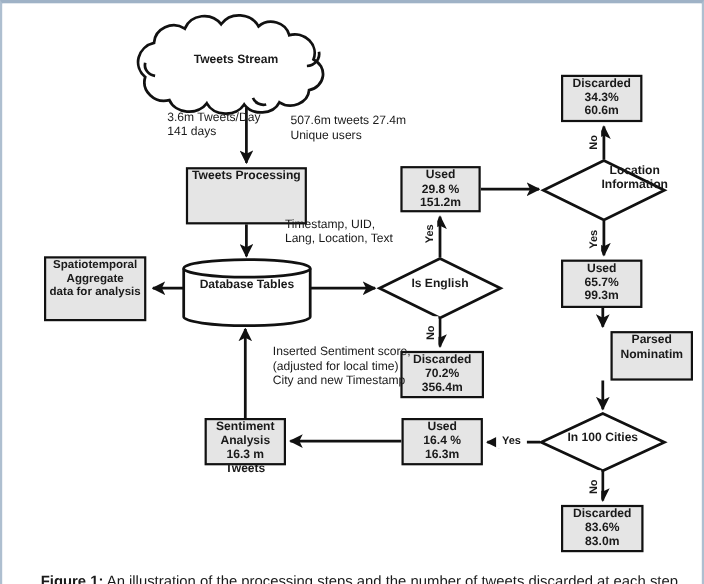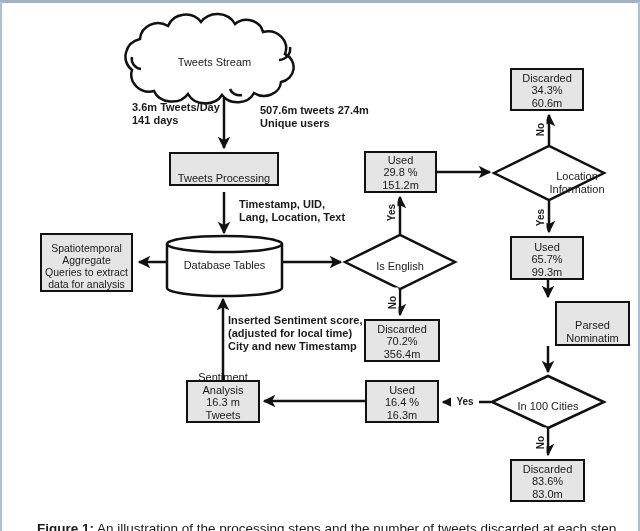--- a/index.html
+++ b/index.html
@@ -4,26 +4,26 @@
 <style>
   html,body{margin:0;padding:0;background:#fff;}
   .frame{
     position:relative;width:640px;height:531px;background:#ffffff;
     border-top:3px solid #9fb2c6;border-left:2px solid #aebfd0;border-right:2px solid #aebfd0;
     box-sizing:border-box;overflow:hidden;
     font-family:"Liberation Sans","DejaVu Sans",sans-serif;color:#1a1a1a;
   }
   svg.layer{position:absolute;left:0;top:0;}
   .node{
-    position:absolute;display:flex;flex-direction:column;align-items:center;justify-content:flex-end;
-    text-align:center;font-weight:400;font-size:11px;line-height:12.5px;box-sizing:border-box;
+    position:absolute;display:flex;flex-direction:column;align-items:center;justify-content:flex-start;
+    text-align:center;font-weight:700;font-size:11px;line-height:12.5px;box-sizing:border-box;
   }
   .box{border:2.5px solid #111111;background:#e5e5e5;}
   .small{font-size:10.5px;line-height:12px;}
-  .annot{position:absolute;font-weight:700;font-size:11px;line-height:13px;white-space:nowrap;text-align:left;}
+  .annot{position:absolute;font-weight:400;font-size:11px;line-height:13px;white-space:nowrap;text-align:left;margin-left:20px;}
   .vlabel{
     position:absolute;width:30px;height:13px;display:flex;align-items:center;justify-content:center;
     font-weight:700;font-size:10px;transform:rotate(-90deg);background:#ffffff;
   }
   .hlabel{
     position:absolute;display:flex;align-items:center;justify-content:center;
     font-weight:700;font-size:10px;background:#ffffff;padding:0 1px;
   }
   .caption{position:absolute;left:35px;top:518px;width:590px;font-size:13.5px;line-height:16px;white-space:nowrap;}
   .caption b{font-weight:700;}
@@ -76,28 +76,27 @@
       <line x1="221" y1="377" x2="221" y2="296" marker-end="url(#ah)"></line>
       <line x1="398" y1="287" x2="398" y2="312" marker-end="url(#ah)"></line>
       <line x1="546" y1="425" x2="546" y2="452" marker-end="url(#ah)"></line>
     </g>
   </svg>
 
   <div class="node" style="left:145px;top:45px;width:135px;height:20px;">
     <span>Tweets Stream</span>
   </div>
 
-  <div class="node box" style="left:167px;top:149px;width:110px;height:34px;">
+  <div class="node box" style="left:167px;top:149px;width:110px;height:52px;">
     <span>Tweets Processing</span>
   </div>
 
   <div class="node box small" style="left:38px;top:230px;width:93px;height:59px;">
     <span>Spatiotemporal</span>
     <span>Aggregate</span>
-    <span>Queries to extract</span>
     <span>data for analysis</span>
   </div>
 
   <div class="node" style="left:165px;top:250px;width:115px;height:18px;">
     <span>Database Tables</span>
   </div>
 
   <div class="node" style="left:343px;top:249px;width:110px;height:20px;">
     <span>Is English</span>
   </div>
@@ -155,21 +154,21 @@
   <div class="node box" style="left:184px;top:377px;width:74px;height:43px;">
     <span>Sentiment</span>
     <span>Analysis</span>
     <span>16.3 m Tweets</span>
   </div>
 
   <div class="annot" style="left:130px;top:98px;">
     <span>3.6m Tweets/Day</span>
     <span>141 days</span>
   </div>
-  <div class="annot" style="left:258px;top:101px;">
+  <div class="annot" style="left:242px;top:101px;">
     <span>507.6m tweets 27.4m</span>
     <span>Unique users</span>
   </div>
   <div class="annot" style="left:237px;top:195px;">
     <span>Timestamp, UID,</span>
     <span>Lang, Location, Text</span>
   </div>
   <div class="annot" style="left:226px;top:311px;">
     <span>Inserted Sentiment score,</span>
     <span>(adjusted for local time)</span>

